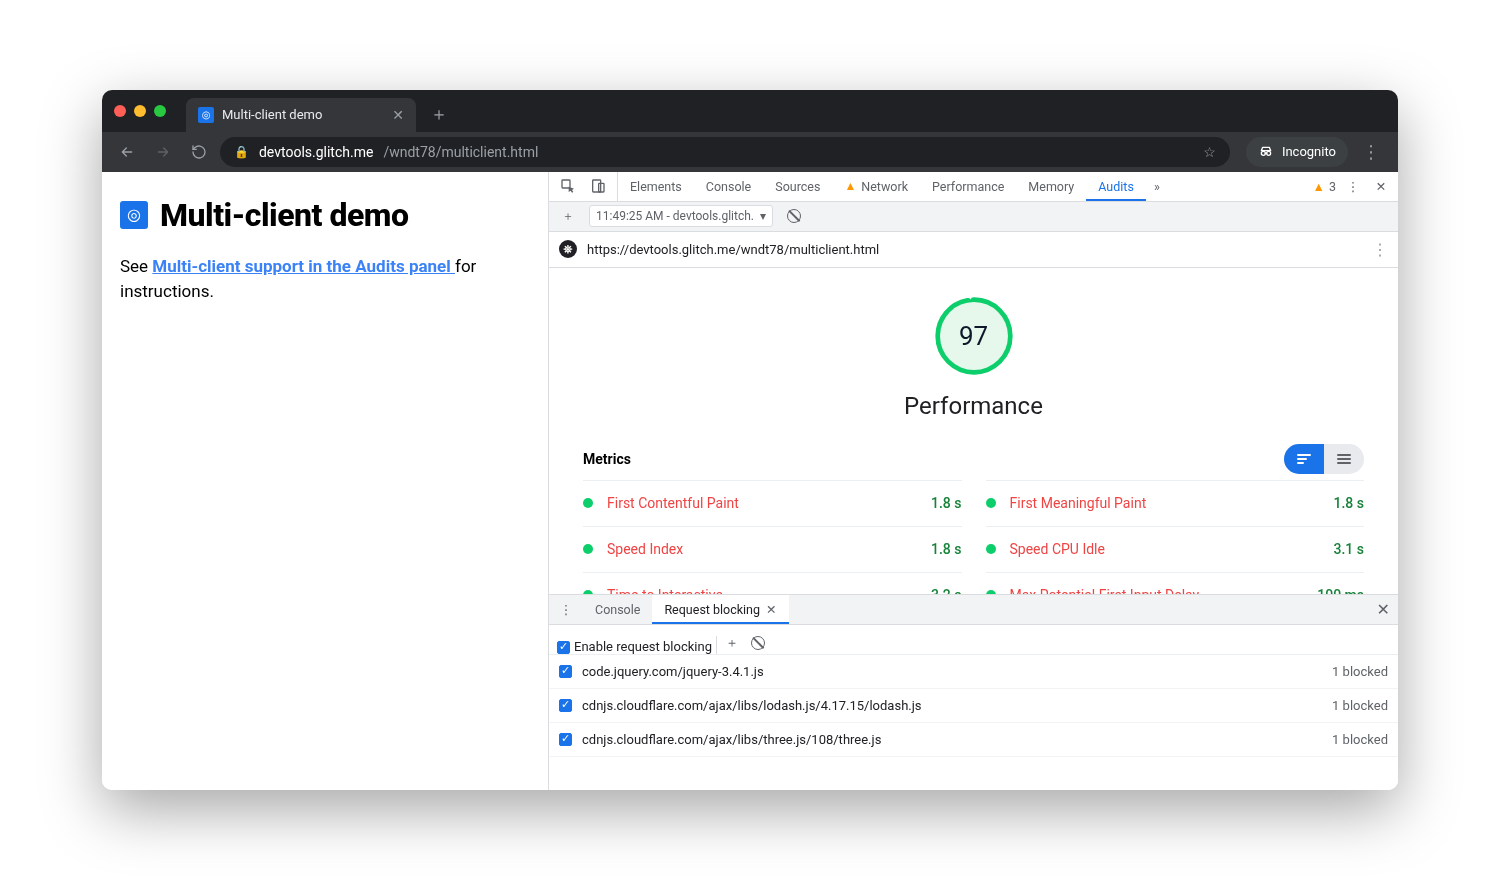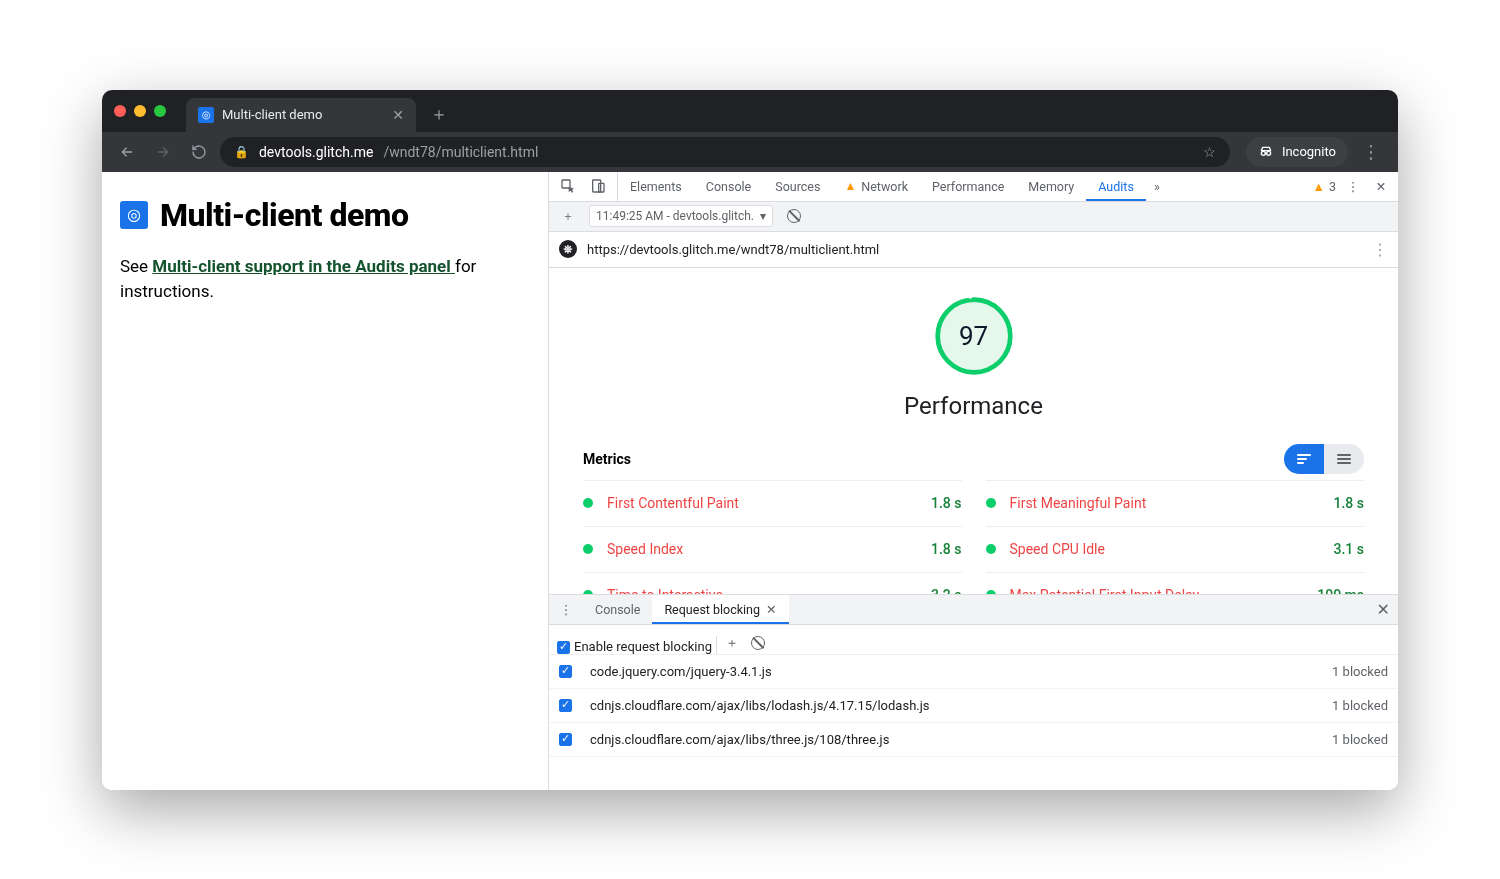--- a/index.html
+++ b/index.html
@@ -103,21 +103,21 @@
     border-right:1px solid #dadce0;
     overflow:auto;
   }
   .page-title-row{display:flex;align-items:center;gap:12px;margin-bottom:20px}
   .page-logo{
     width:28px;height:28px;border-radius:3px;
     background:#1a73e8;display:flex;align-items:center;justify-content:center;color:#fff;font-size:16px;
   }
   .page-title{font-size:32px;font-weight:800;letter-spacing:-0.5px}
   .page-body{font-size:17px;line-height:1.5}
-  .page-body a{color:#14532d;font-weight:700}
+  .page-body a{color:#3b82f6;font-weight:700}
 
   
   .devtools {
     flex:1;
     display:flex;flex-direction:column;
     min-width:0;
     background:#fff;
   }
   .dt-tabs {
     height:30px;border-bottom:1px solid #dadce0;
@@ -201,21 +201,21 @@
   .drawer-close{margin-left:auto;align-self:center;margin-right:8px;color:#5f6368;cursor:pointer;font-size:16px}
   .drawer-toolbar{
     height:30px;border-bottom:1px solid #eceff1;display:flex;align-items:flex-end;padding:0 8px;gap:4px;font-size:13px;color:#202124
   }
   .chk{width:13px;height:13px;appearance:none;border:1px solid #1a73e8;border-radius:2px;background:#1a73e8;position:relative;cursor:pointer}
   .chk::after{content:"✓";position:absolute;left:1px;top:-2px;color:#fff;font-size:11px}
   .sep{width:1px;height:18px;background:#dadce0}
   .block-list{flex:1;overflow:auto}
   .block-row{
     height:34px;border-bottom:1px solid #f1f3f4;display:flex;align-items:center;
-    padding:0 10px;gap:18px;font-size:13px;color:#202124
+    padding:0 10px;gap:10px;font-size:13px;color:#202124
   }
   .block-count{margin-left:auto;color:#5f6368}
 
   svg.icon{width:16px;height:16px;fill:none;stroke:currentColor;stroke-width:2;stroke-linecap:round;stroke-linejoin:round}
 </style>
 </head>
 <body>
 
 <div class="window">
 

